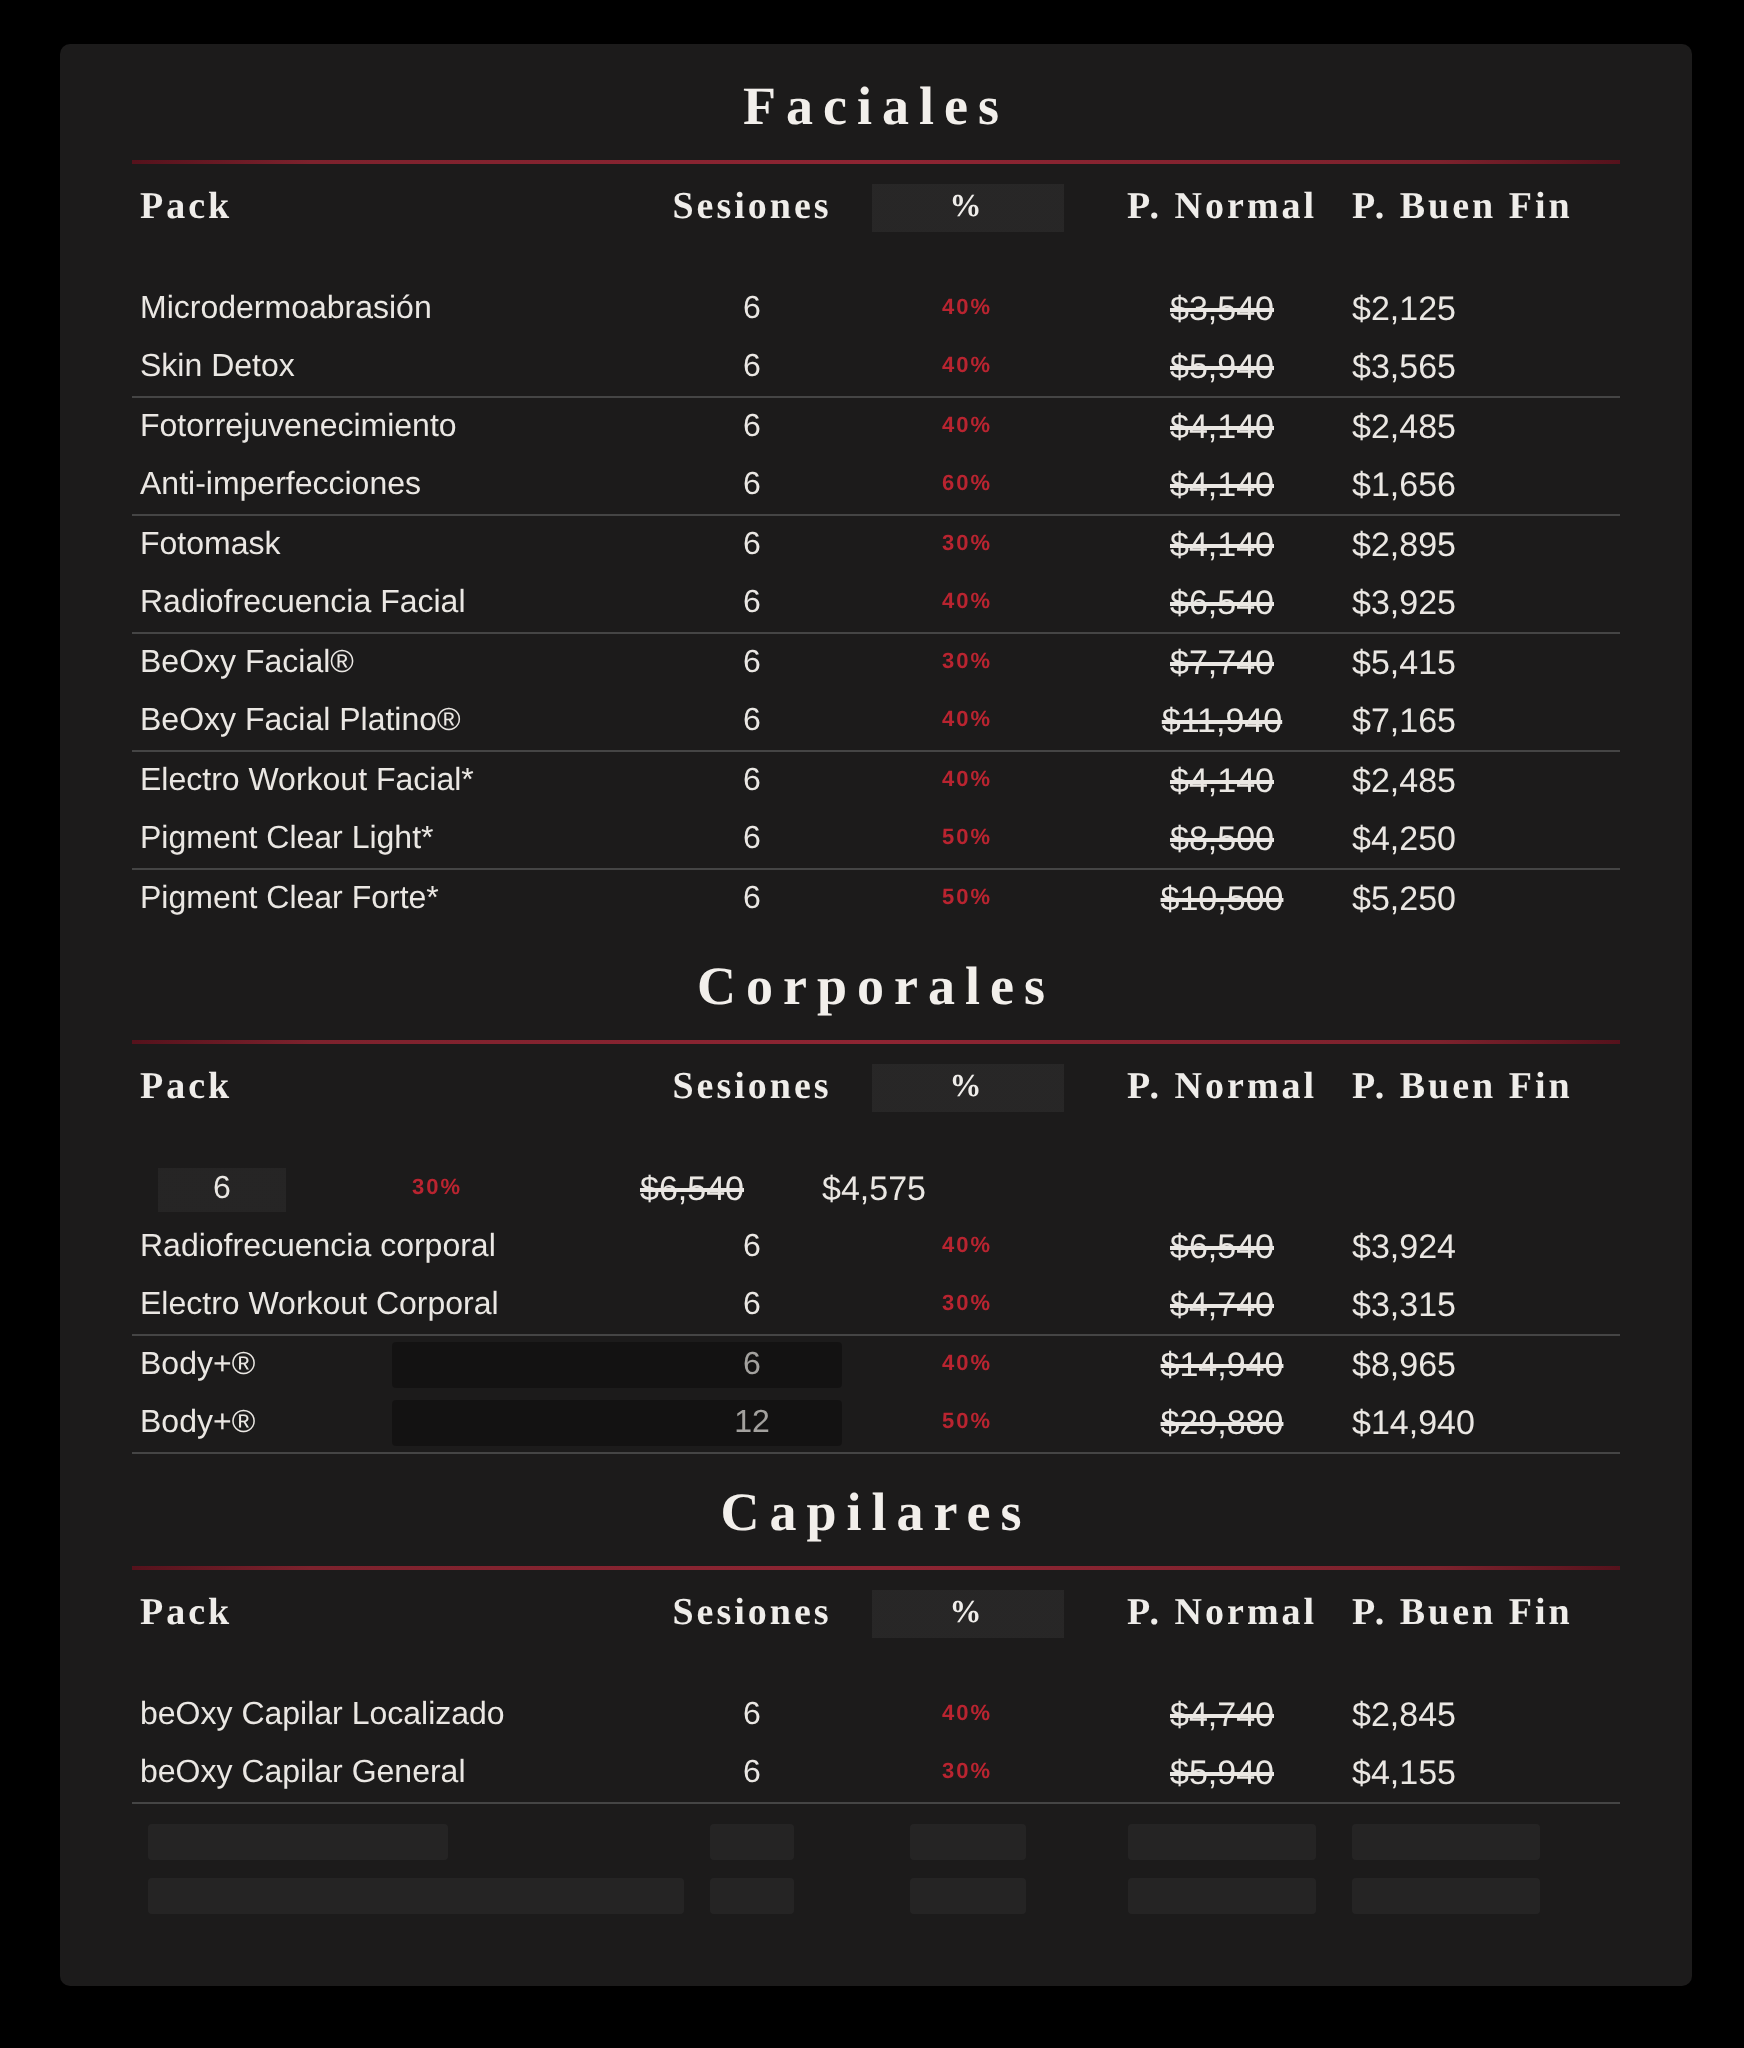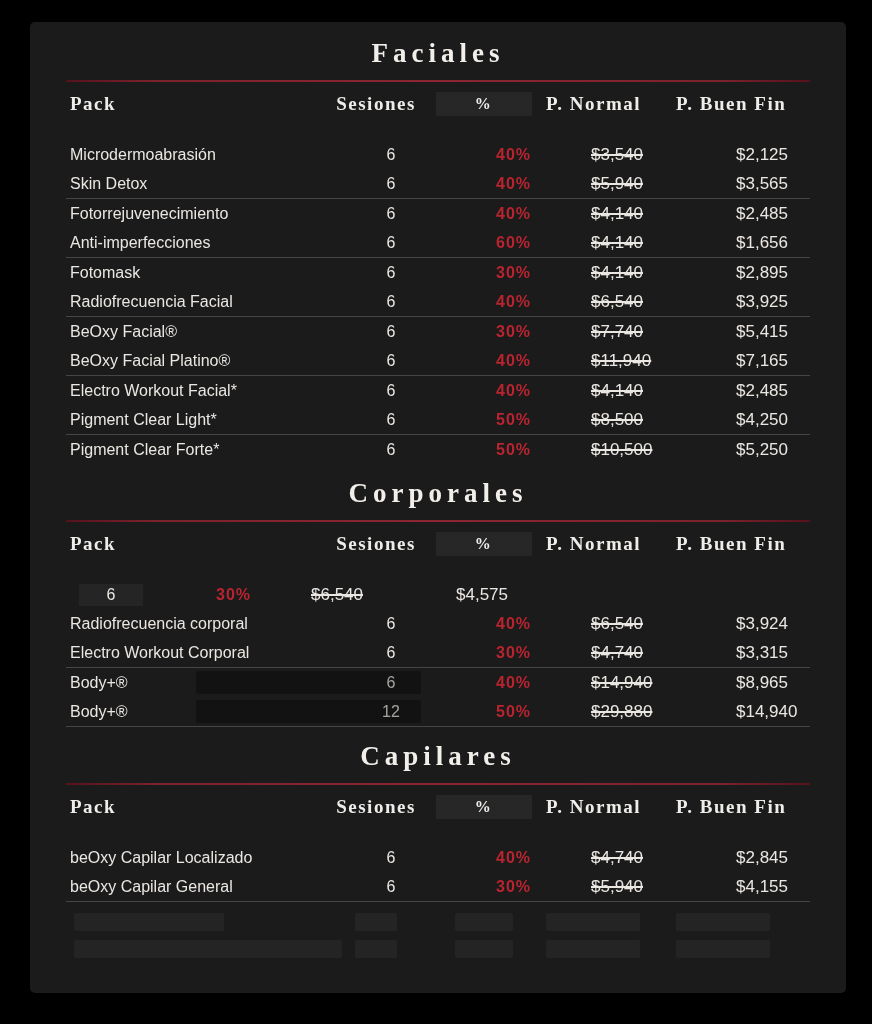--- a/index.html
+++ b/index.html
@@ -37,36 +37,36 @@
   }
   .hrow{
     display:flex;margin-top:10px;height:24px;line-height:24px;
     font-family:"Liberation Serif", serif;font-weight:700;
     font-size:19px;color:#efedea;letter-spacing:1.5px;
   }
   .c{flex:none;}
   .c.pack{width:265px;text-align:left;padding-left:4px;}
   .c.ses{width:90px;text-align:center;}
   .c.pct{width:125px;text-align:center;}
-  .c.normal{width:130px;}
+  .c.normal{width:130px;text-align:center;}
   .c.buenfin{width:134px;text-align:left;}
   .hrow .pct{
     font-size:16px;
     background:linear-gradient(rgba(255,255,255,.05),rgba(255,255,255,.05)) center/96px 26px no-repeat;
   }
   .rows{margin-top:24px;}
   .row{
     position:relative;display:flex;height:29px;line-height:29px;
-    font-size:16px;color:var(--text);gap:15px;
+    font-size:16px;color:var(--text);
   }
   .row .ses{font-size:16px;}
   .row .ses.ses-hl{
     background:linear-gradient(rgba(255,255,255,.045),rgba(255,255,255,.045)) center/64px 22px no-repeat;
   }
-  .row .pct{color:var(--red);font-weight:700;font-size:16px;letter-spacing:1px;}
+  .row .pct{color:var(--red);font-weight:700;font-size:11px;letter-spacing:1px;}
   .row .normal{
     font-size:17px;
     text-decoration:line-through;
     text-decoration-thickness:1.5px;
   }
   .row .buenfin{font-size:17px;}
   .smudge{
     position:absolute;left:130px;top:3px;width:225px;height:23px;
     background:rgba(0,0,0,.30);border-radius:2px;pointer-events:none;
   }

